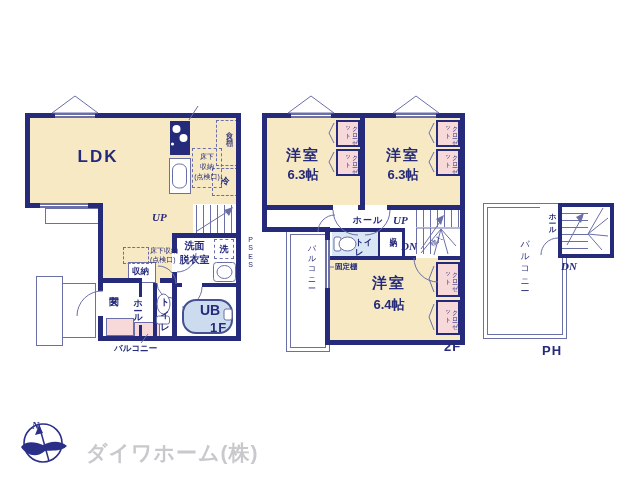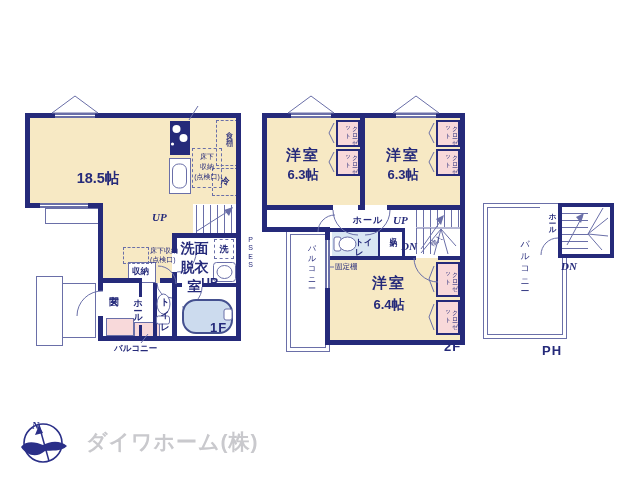--- a/index.html
+++ b/index.html
@@ -171,44 +171,44 @@
       <polygon points="584,213 576,217 581,223"></polygon>
     </g>
     <g transform="translate(16,416)">
       <circle cx="27" cy="27" r="19" stroke="#2a2f88" stroke-width="1.6" fill="none"></circle>
       <line x1="33" y1="45" x2="23" y2="9" stroke="#2a2f88" stroke-width="1.5"></line>
       <polygon points="23,9 19,19 27,17" fill="#2a2f88"></polygon>
       <path d="M5,31 C10,24 20,26 27,29 C34,25 44,24 51,30 C45,36 35,34 29,35 C21,42 11,40 5,31 Z" fill="#2a2f88"></path>
     </g>
   </svg>
 
-  <div class="lbl c" style="left:58px;top:170px;width:80px;font-size:14.5px">18.5帖</div>
+  <div class="lbl c" style="left:62px;top:147px;width:72px;font-size:17px;letter-spacing:2px">LDK</div>
   <div class="lbl vt" style="left:220px;top:125px;width:13px;height:38px;font-size:7.5px;letter-spacing:4px;font-weight:500">食器棚</div>
   <div class="lbl c" style="left:212px;top:176px;width:26px;font-size:9px">冷</div>
   <div class="lbl c" style="left:193px;top:152px;width:28px;font-size:7px;font-weight:500;line-height:1.45">
     <span>床下</span><br>
     <span>収納</span><br>
     <span>(点検口)</span>
   </div>
   <div class="lbl" style="left:150px;top:246px;width:36px;font-size:7px;font-weight:500;line-height:1.3">
     <span>床下収納</span><br>
     <span>(点検口)</span>
   </div>
   <div class="lbl updn" style="left:152px;top:211px;width:26px">UP</div>
-  <div class="lbl c" style="left:176px;top:239px;width:37px;font-size:14px;line-height:1.35">
+  <div class="lbl c" style="left:176px;top:239px;width:37px;font-size:10px;line-height:1.35">
     <span>洗面</span><br>
     <span>脱衣室</span>
   </div>
   <div class="lbl c" style="left:214px;top:244px;width:20px;font-size:9px">洗</div>
   <div class="lbl vt" style="left:243px;top:236px;width:11px;height:48px;font-size:7px;letter-spacing:1px;font-weight:500">PS・ES</div>
   <div class="lbl" style="left:132px;top:267px;width:24px;font-size:8.5px">収納</div>
   <div class="lbl vt" style="left:106px;top:288px;width:13px;height:28px;font-size:9.5px;letter-spacing:2px">玄関</div>
   <div class="lbl vt" style="left:131px;top:293px;width:12px;height:38px;font-size:9px;letter-spacing:2px">ホール</div>
   <div class="lbl vt" style="left:158px;top:292px;width:12px;height:38px;font-size:9px;letter-spacing:2px">トイレ</div>
-  <div class="lbl c" style="left:197px;top:277px;width:26px;font-size:12px">UB</div>
+  <div class="lbl c" style="left:197px;top:302px;width:26px;font-size:14px">UB</div>
   <div class="lbl" style="left:114px;top:344px;width:56px;font-size:8.5px">バルコニー</div>
   <div class="lbl flr" style="left:210px;top:321px;width:32px">1F</div>
 
   <div class="lbl c" style="left:272px;top:146px;width:62px;font-size:15px;letter-spacing:2px">洋室</div>
   <div class="lbl c" style="left:272px;top:168px;width:62px;font-size:13px">6.3帖</div>
   <div class="lbl c" style="left:372px;top:146px;width:62px;font-size:15px;letter-spacing:2px">洋室</div>
   <div class="lbl c" style="left:372px;top:168px;width:62px;font-size:13px">6.3帖</div>
   <div class="lbl c" style="left:358px;top:274px;width:62px;font-size:15px;letter-spacing:2px">洋室</div>
   <div class="lbl c" style="left:358px;top:298px;width:62px;font-size:13px">6.4帖</div>
   <div class="lbl vt" style="left:339px;top:122px;width:19px;height:23px;font-size:6px;font-weight:500">クローゼット</div>
@@ -216,25 +216,25 @@
   <div class="lbl vt" style="left:439px;top:122px;width:19px;height:23px;font-size:6px;font-weight:500">クローゼット</div>
   <div class="lbl vt" style="left:439px;top:151px;width:19px;height:23px;font-size:6px;font-weight:500">クローゼット</div>
   <div class="lbl vt" style="left:439px;top:268px;width:19px;height:23px;font-size:6px;font-weight:500">クローゼット</div>
   <div class="lbl vt" style="left:439px;top:306px;width:19px;height:23px;font-size:6px;font-weight:500">クローゼット</div>
   <div class="lbl c" style="left:352px;top:215px;width:32px;font-size:9px;letter-spacing:1px">ホール</div>
   <div class="lbl updn" style="left:393px;top:214px;width:26px">UP</div>
   <div class="lbl updn" style="left:401px;top:240px;width:26px">DN</div>
   <div class="lbl" style="left:431px;top:241px;width:24px;font-size:6.5px;font-weight:500;transform:rotate(-38deg);transform-origin:left center">物入</div>
   <div class="lbl" style="left:355px;top:238px;width:26px;font-size:8.5px">トイレ</div>
   <div class="lbl vt" style="left:385px;top:231px;width:12px;height:26px;font-size:7.5px;letter-spacing:2px">収納</div>
-  <div class="lbl" style="left:335px;top:263px;width:30px;font-size:7.5px;font-weight:400">固定棚</div>
+  <div class="lbl" style="left:335px;top:263px;width:30px;font-size:7.5px;font-weight:700">固定棚</div>
   <div class="lbl vt" style="left:302px;top:239px;width:14px;height:68px;font-size:8px;letter-spacing:2px;font-weight:500">バルコニー</div>
   <div class="lbl flr" style="left:444px;top:340px;width:32px">2F</div>
 
   <div class="lbl vt" style="left:515px;top:233px;width:15px;height:76px;font-size:9px;letter-spacing:3px;font-weight:500">バルコニー</div>
   <div class="lbl vt" style="left:544px;top:208px;width:12px;height:34px;font-size:7.5px;letter-spacing:2px">ホール</div>
   <div class="lbl updn" style="left:561px;top:260px;width:26px">DN</div>
   <div class="lbl flr" style="left:542px;top:344px;width:34px">PH</div>
 
   <div class="lbl" style="left:32px;top:420px;width:14px;font-size:10px;font-family:'Liberation Serif',serif;font-style:italic;color:#2a2f88">N</div>
-  <div class="abs" style="left:86px;top:428px;width:200px;font-size:21px;font-weight:600;letter-spacing:1px;color:#c9c9cd">ダイワホーム(株)</div>
+  <div class="abs" style="left:86px;top:439px;width:200px;font-size:21px;font-weight:600;letter-spacing:1px;color:#c9c9cd">ダイワホーム(株)</div>
 
 </div>
 
 </body></html>

